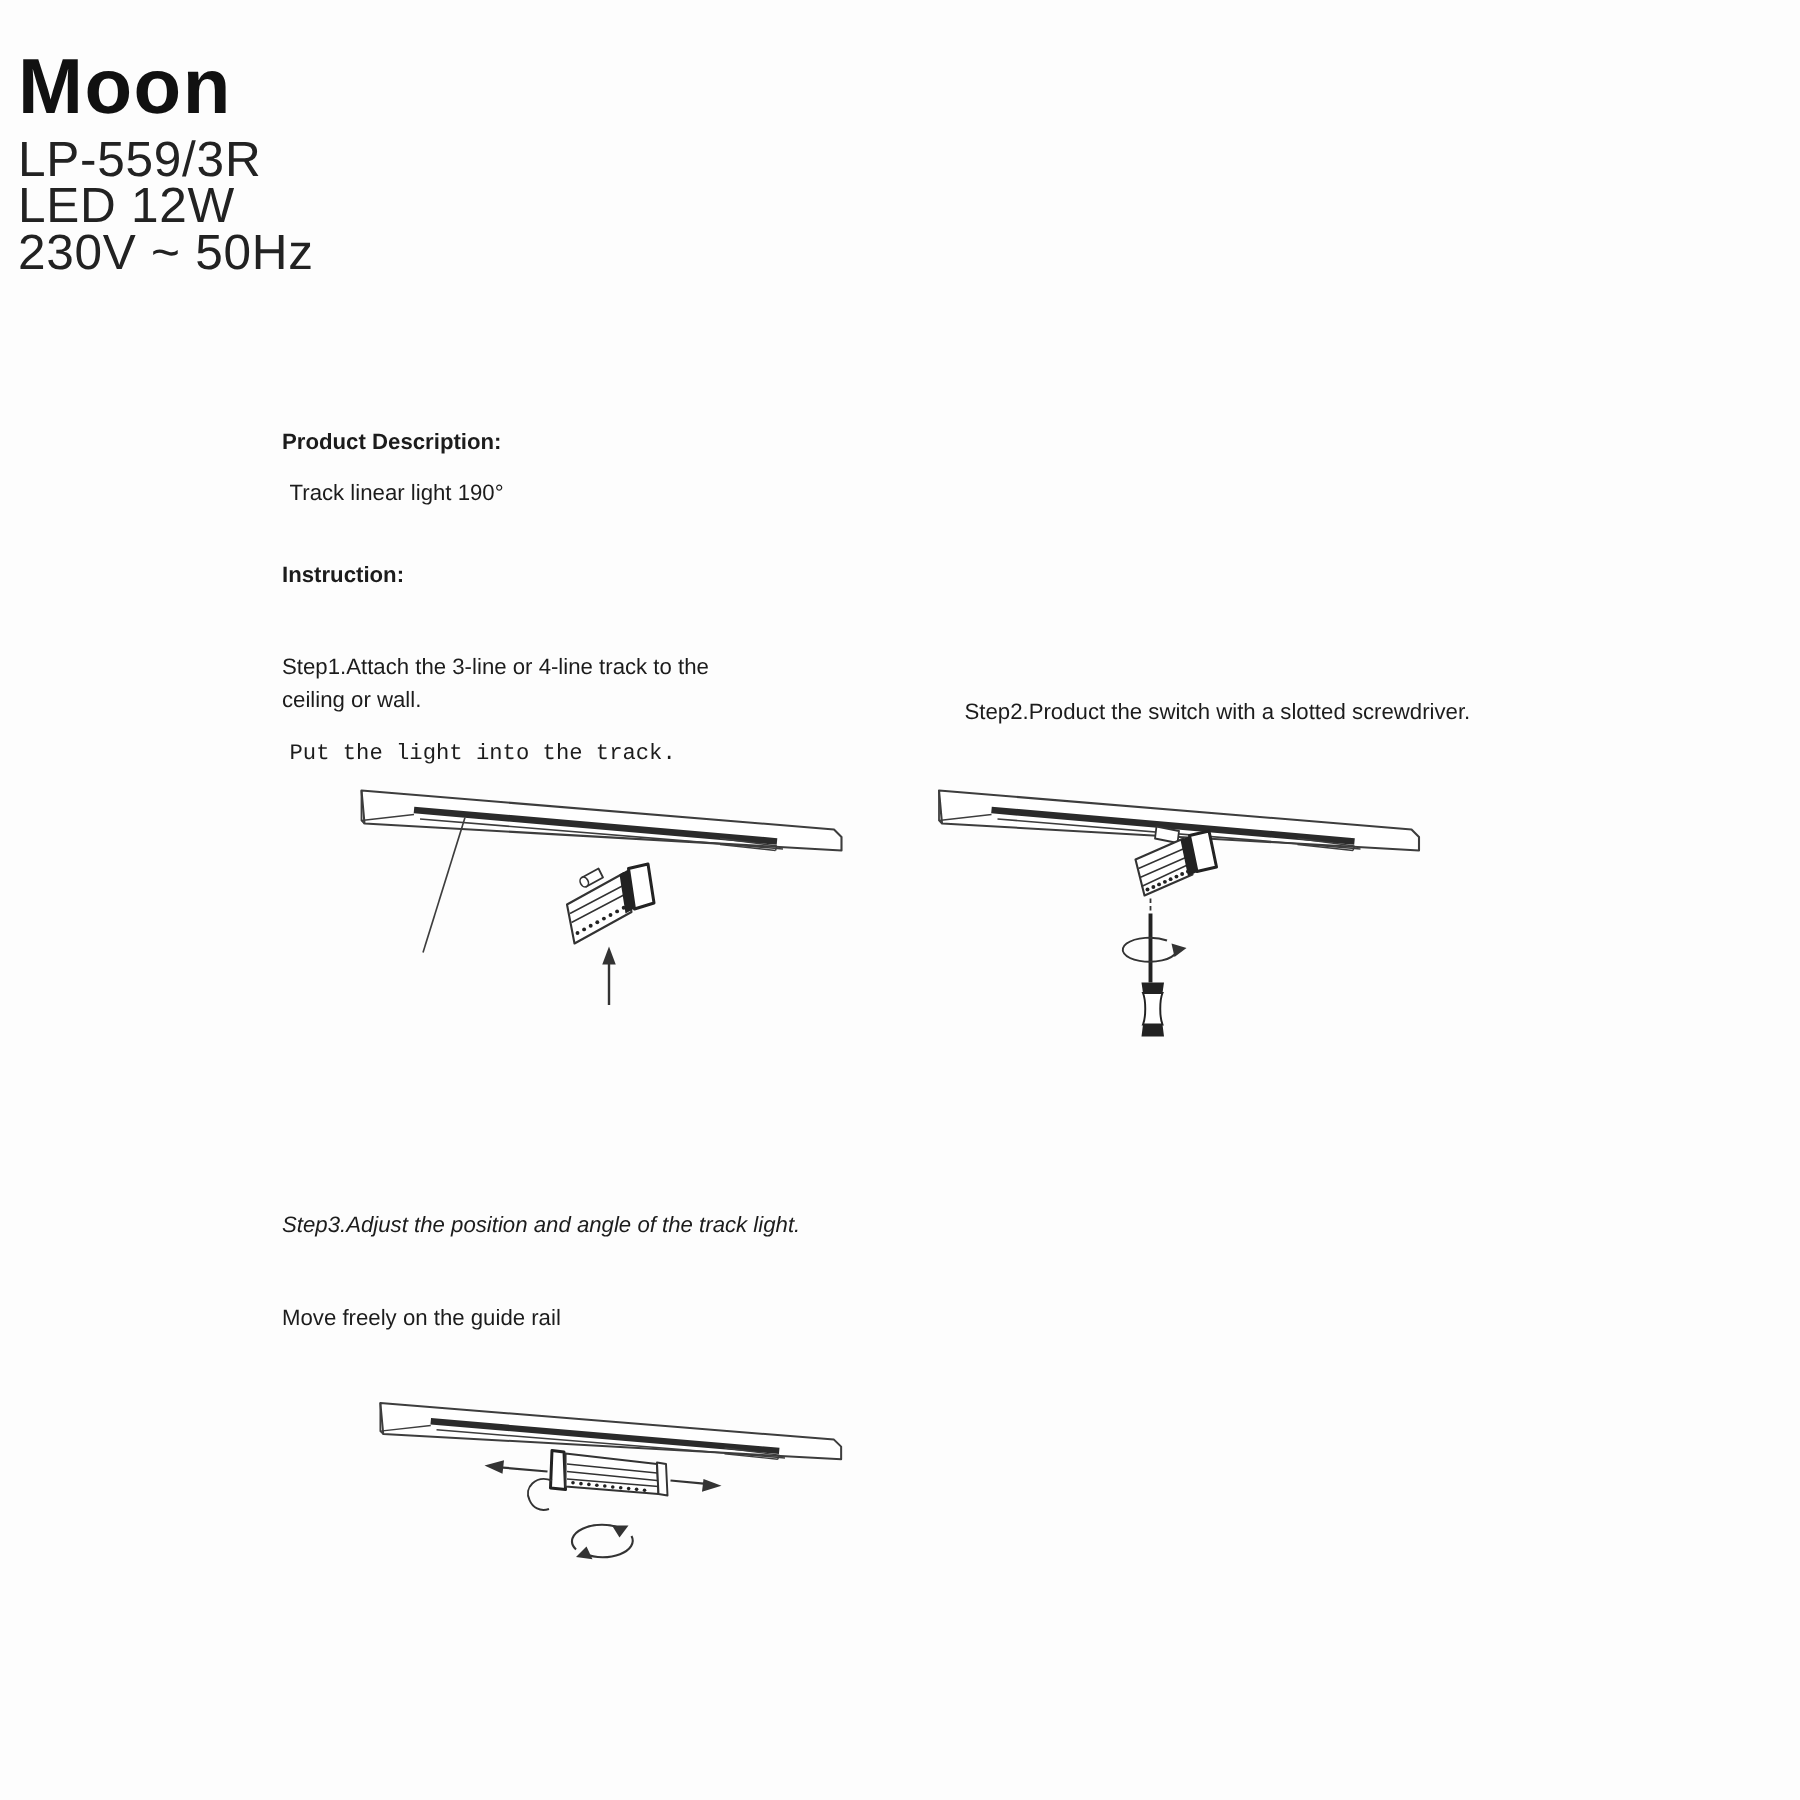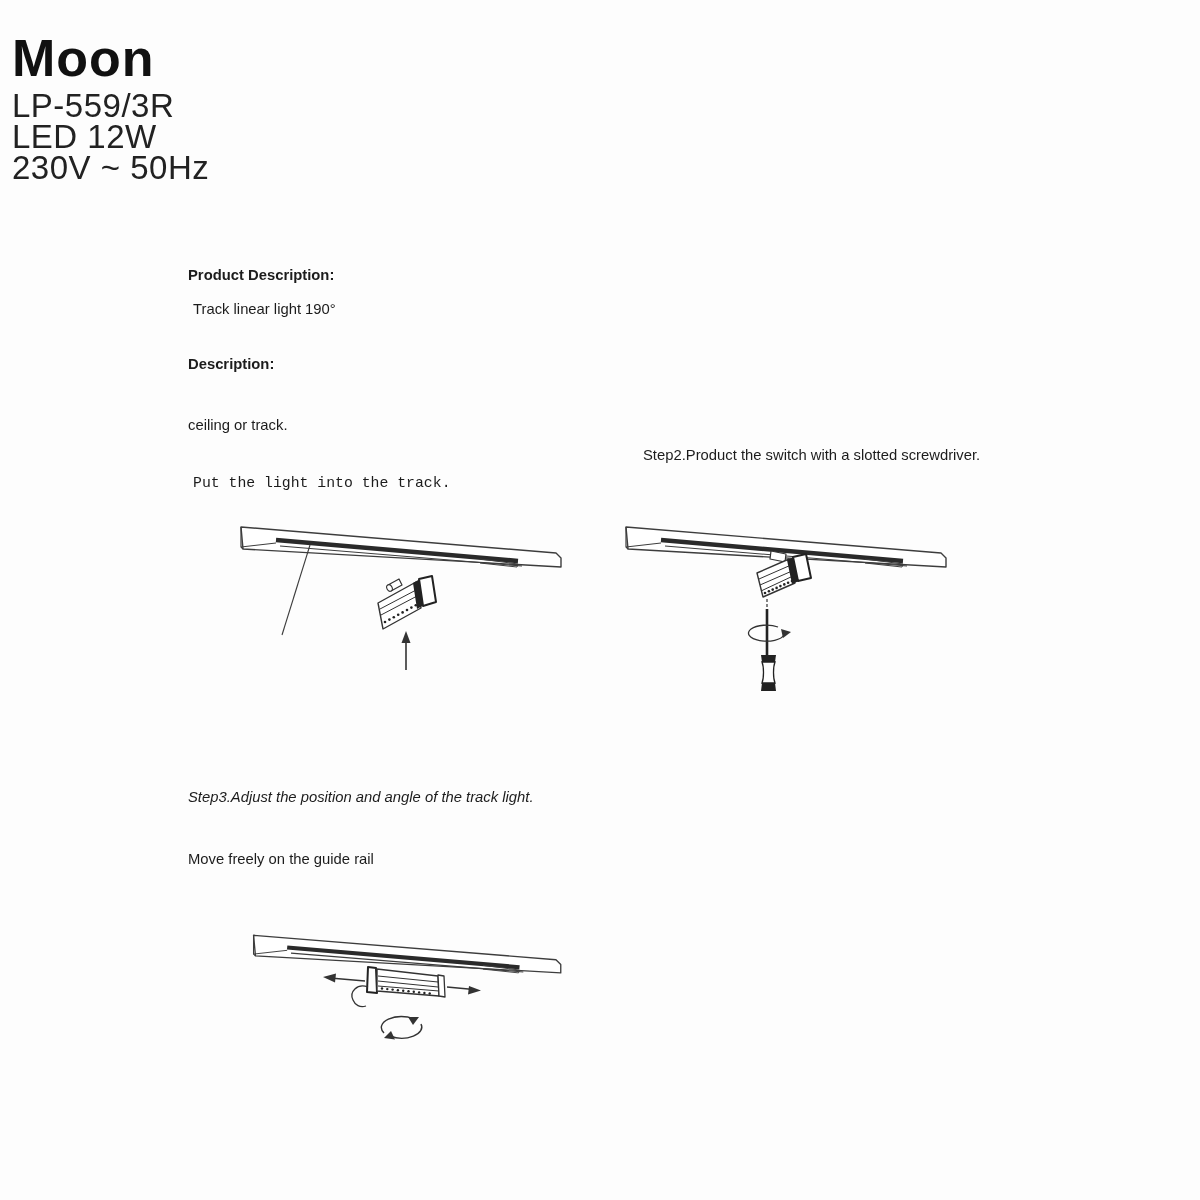--- a/index.html
+++ b/index.html
@@ -10,43 +10,44 @@
     font-family:"Liberation Sans", sans-serif;
     color:#1d1d1d;
     overflow:hidden;
   }
   .title-block { position:absolute; top:30px; left:12px; width:100%; text-align:left; }
   .title {
     font-size:52px; font-weight:800; letter-spacing:1px;
     color:#111; line-height:56px; margin:0 0 4px 0;
   }
   .subtitle { font-size:33px; line-height:31px; color:#222; letter-spacing:0.5px; }
-  .txt { position:absolute; font-size:14.8px; line-height:21.5px; color:#1c1c1c; white-space:nowrap; }
+  .txt { position:absolute; font-size:14.8px; line-height:21.5px; color:#1c1c1c; white-space:nowrap;margin-top:20px; }
   .bold { font-weight:700; }
   .fig { position:absolute; }
   .fig * { vector-effect:none; }
 </style>
 </head>
 <body>
 
 <div class="page">
 
   <div class="title-block">
     <div class="title">Moon</div>
     <div class="subtitle">LP-559/3R</div>
     <div class="subtitle">LED 12W</div>
     <div class="subtitle">230V ~ 50Hz</div>
   </div>
 
   <div class="txt bold" style="left:188px; top:265px;">Product Description:</div>
   <div class="txt" style="left:193px; top:299px;">Track linear light 190°</div>
-  <div class="txt bold" style="left:188px; top:354px;">Description:</div>
+  <div class="txt bold" style="left:188px; top:354px;">Instruction:</div>
 
   <div class="txt" style="left:188px; top:415px;">
-    <div>ceiling or track.</div>
+    <div>Step1.Attach the 3-line or 4-line track to the</div>
+    <div>ceiling or wall.</div>
   </div>
   <div class="txt" style="left:193px; top:473px;font-family:Liberation Mono, monospace;">Put the light into the track.</div>
   <div class="txt" style="left:643px; top:445px;">Step2.Product the switch with a slotted screwdriver.</div>
   <div class="txt" style="left:188px; top:787px;font-style:italic;">Step3.Adjust the position and angle of the track light.</div>
   <div class="txt" style="left:188px; top:849px;">Move freely on the guide rail</div>
 
   <svg class="fig" style="left:230px; top:515px;" width="350" height="170" viewBox="0 0 350 170">
     <defs>
       <g id="board">
         <path d="M11,12 L326,38 L331,43 L331,52 L13,34 Z" fill="#ffffff" stroke="#3d3d3d" stroke-width="1.4" stroke-linejoin="round"></path>

